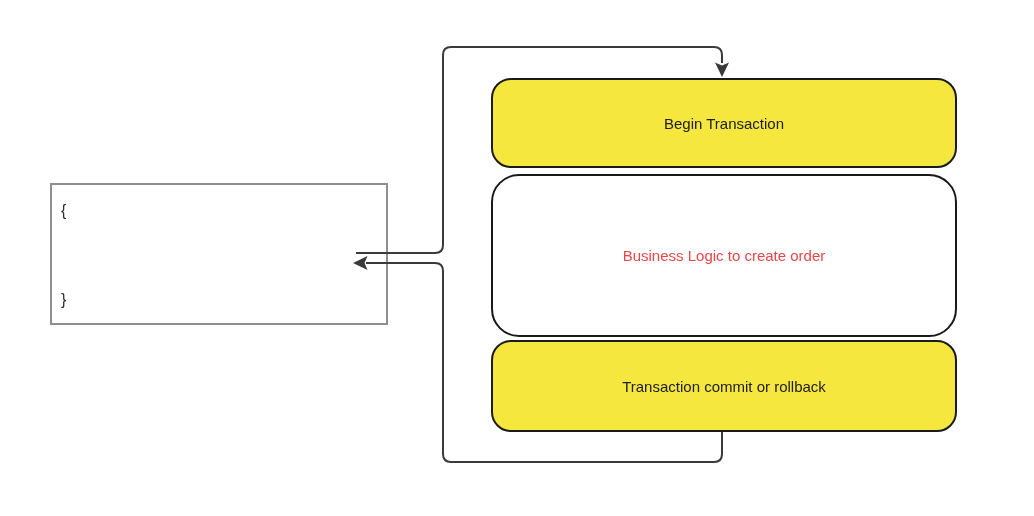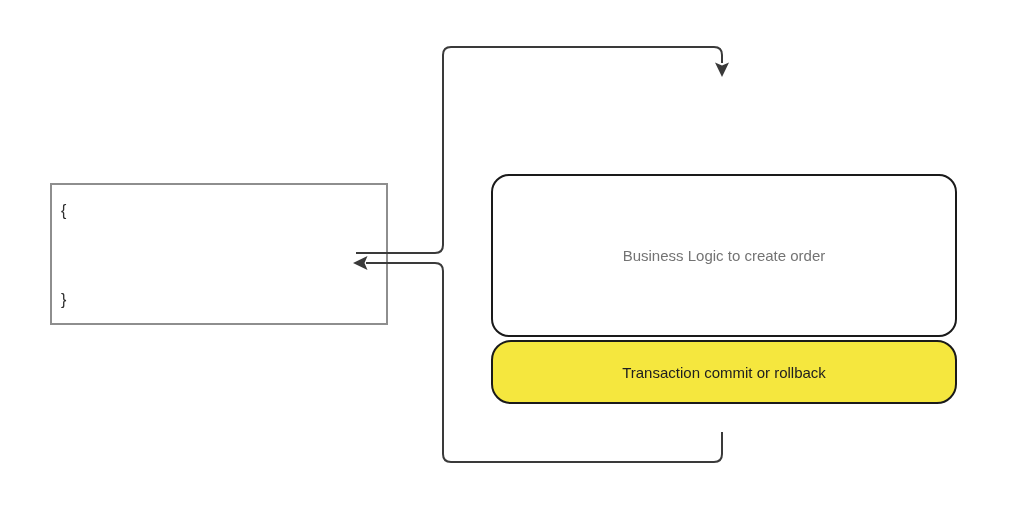--- a/index.html
+++ b/index.html
@@ -41,39 +41,40 @@
     display: flex;
     align-items: center;
     justify-content: center;
     text-align: center;
     font-size: 15px;
     z-index: 3;
     background: #ffffff;
   }
   .node-begin  { top: 78px;  height: 90px;  border-radius: 20px; }
   .node-logic  { top: 174px; height: 163px; border-radius: 28px; }
-  .node-commit { top: 340px; height: 64px;  border-radius: 20px; }
+  .node-commit { top: 340px; height: 92px;  border-radius: 20px; }
 </style>
 </head>
 <body>
 
 <div class="canvas">
 
   <svg class="connector-layer" viewBox="0 0 1034 516" xmlns="http://www.w3.org/2000/svg">
 
     <path d="M356 253 L435 253 Q443 253 443 245 L443 55 Q443 47 451 47 L714 47 Q722 47 722 55 L722 63" fill="none" stroke-width="2" style="stroke: rgb(58, 58, 58);"></path>
     <path d="M722 77 L715 62.5 L722 65.5 L729 62.5 Z" stroke="none" style="fill: rgb(58, 58, 58);"></path>
 
     <path d="M722 432 L722 454 Q722 462 714 462 L451 462 Q443 462 443 454 L443 271 Q443 263 435 263 L366 263" fill="none" stroke-width="2" style="stroke: rgb(58, 58, 58);"></path>
     <path d="M353 263 L367.5 256 L364.5 263 L367.5 270 Z" stroke="none" style="fill: rgb(58, 58, 58);"></path>
   </svg>
 
   <div class="code-box" style="border-color: rgb(142, 142, 142); color: rgb(46, 46, 46);">
     <span class="brace-open">{</span>
     <span class="brace-close">}</span>
   </div>
 
+  <div class="node node-begin" style="background-color: rgb(245, 231, 62); border-color: rgb(26, 26, 26); color: rgb(32, 32, 32);">Begin Transaction</div>
 
-  <div class="node node-logic" style="background-color: rgb(255, 255, 255); border-color: rgb(26, 26, 26); color: #737373; border-radius: 18px;">Business Logic to create order</div>
+  <div class="node node-logic" style="background-color: rgb(255, 255, 255); border-color: rgb(26, 26, 26); color: #ef4444;">Business Logic to create order</div>
 
   <div class="node node-commit" style="background-color: rgb(245, 231, 62); border-color: rgb(26, 26, 26); color: rgb(32, 32, 32);">Transaction commit or rollback</div>
 
 </div>
 
 </body></html>

